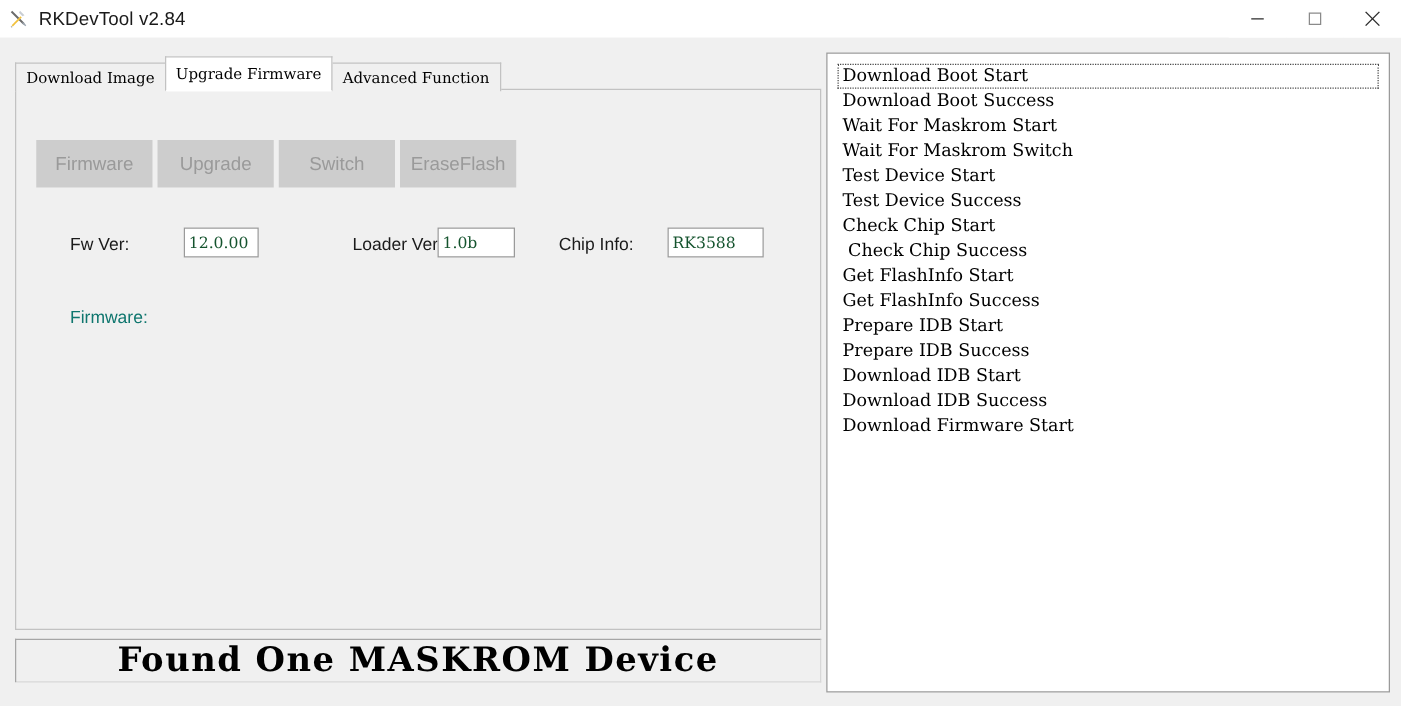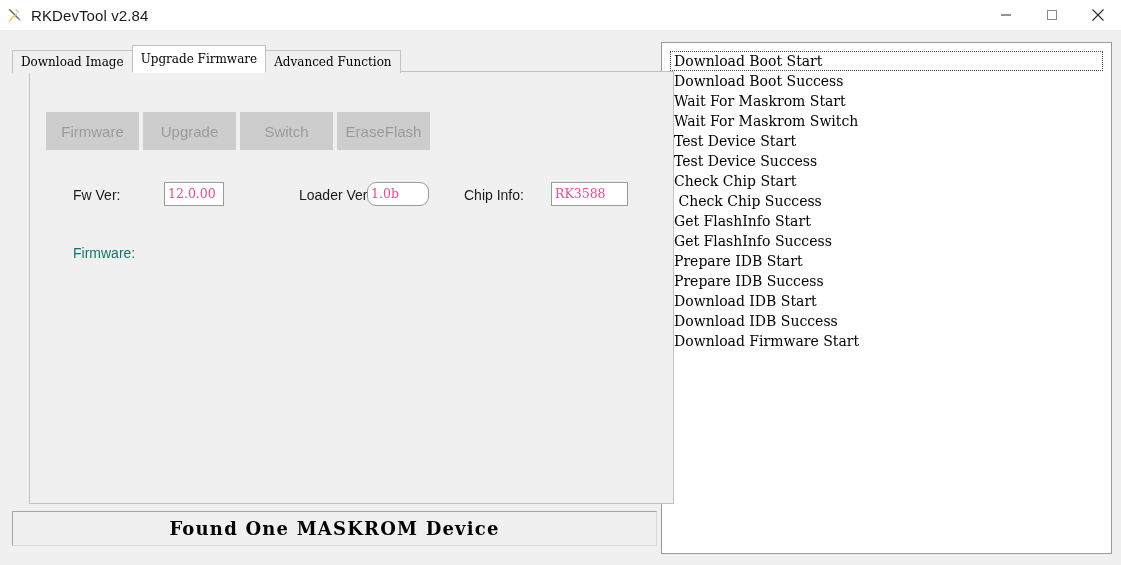--- a/index.html
+++ b/index.html
@@ -73,21 +73,21 @@
     background: #ffffff;
     height: 28px;
     margin-top: -5px;
     border: 1px solid #c2c2c2;
     border-bottom: 1px solid #ffffff;
     z-index: 4;
     position: relative;
   }
   #tabpage {
     position: absolute;
-    left: 17px; top: 23px;
+    left: 0; top: 23px;
     width: 645px; height: 433px;
     background: #f0f0f0;
     border: 1px solid #c2c2c2;
     z-index: 1;
   }
 
   
   #btnrow {
     position: absolute;
     left: 16px; top: 40px;
@@ -117,32 +117,32 @@
     color: #1a1a1a;
     top: 9px;
     white-space: nowrap;
   }
   .fld-input {
     position: absolute;
     background: #ffffff;
     border: 1px solid #9a9a9a;
     font-family: "DejaVu Serif", serif;
     font-size: 12.5px;
-    color: #ec4899;
+    color: #14532d;
     padding: 0 3px;
     height: 24px;
     line-height: 22px;
     top: 4px;
     white-space: nowrap;
     overflow: hidden;
   }
   #lbl-fwver   { left: 43px; }
   #in-fwver    { left: 134px; width: 60px; }
   #lbl-loader  { left: 229px; margin-left: 40px; }
-  #in-loader   { left: 337px; width: 62px; border-radius: 9px; }
+  #in-loader   { left: 337px; width: 62px; }
   #lbl-chip    { left: 434px; }
   #in-chip     { left: 521px; width: 77px; }
 
   
   #fwrow {
     position: absolute;
     left: 0; top: 160px;
     width: 645px; height: 40px;
   }
   #lbl-firmware {
@@ -174,21 +174,21 @@
     background: #f0f0f0;
     border: 1px solid #a6a6a6;
     border-right-color: #d8d8d8;
     border-bottom-color: #d8d8d8;
     display: flex;
     align-items: center;
     justify-content: center;
   }
   #status-text {
     font-family: "DejaVu Serif", serif;
-    font-size: 18px;
+    font-size: 27px;
     font-weight: bold;
     color: #000;
     letter-spacing: 1.2px;
     white-space: nowrap;
   }
 
   
   #logpanel {
     position: absolute;
     left: 661px; top: 42px;

